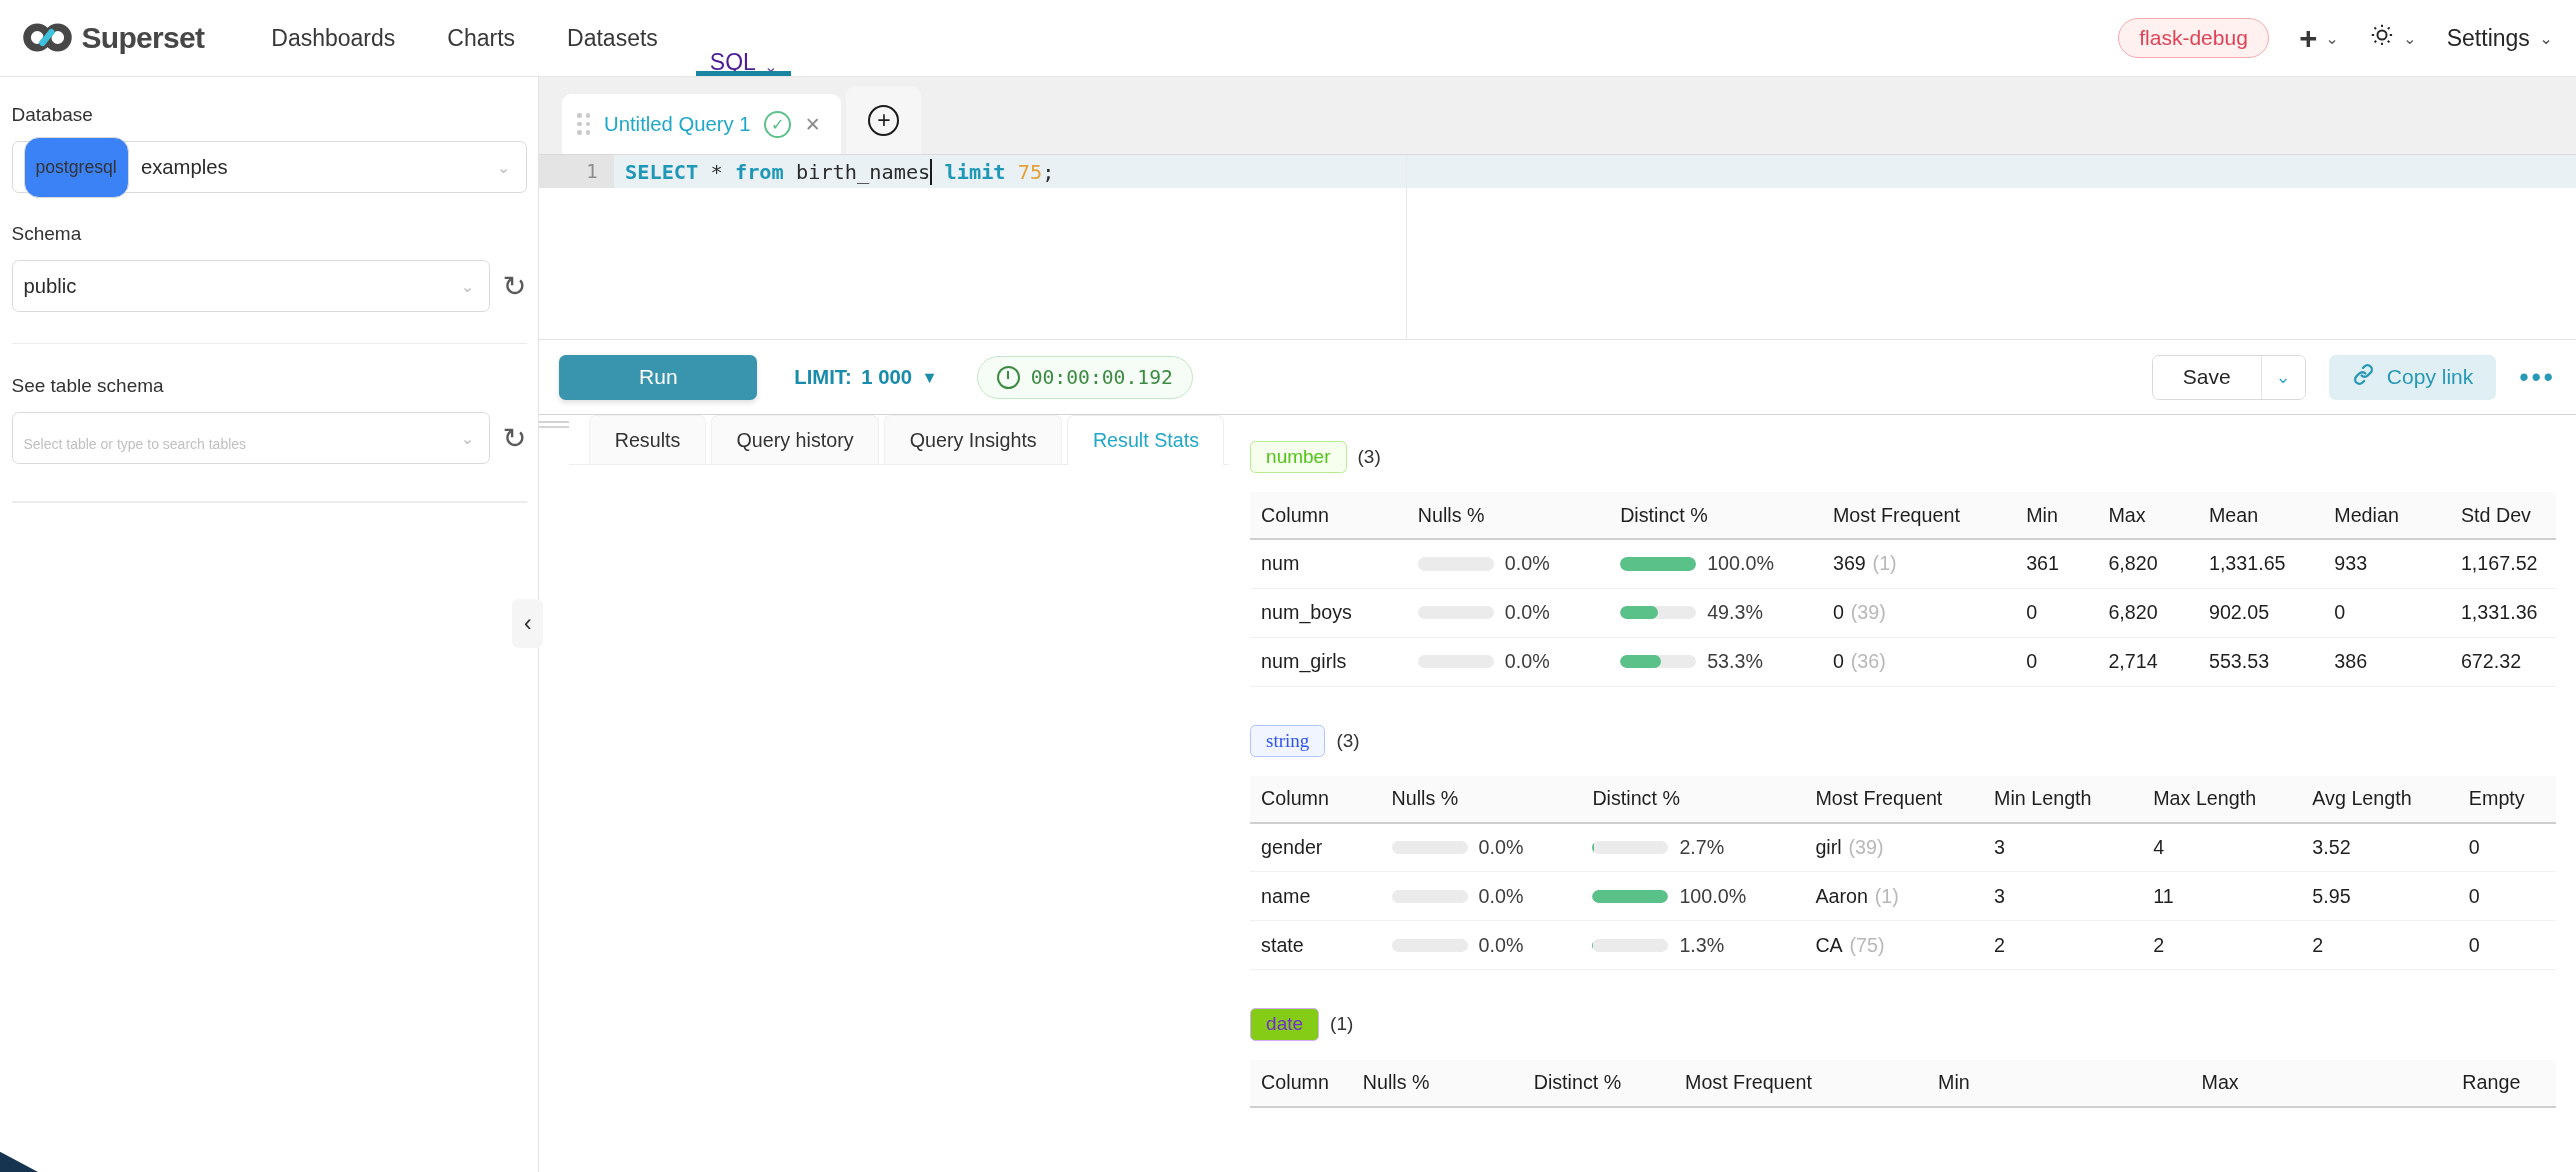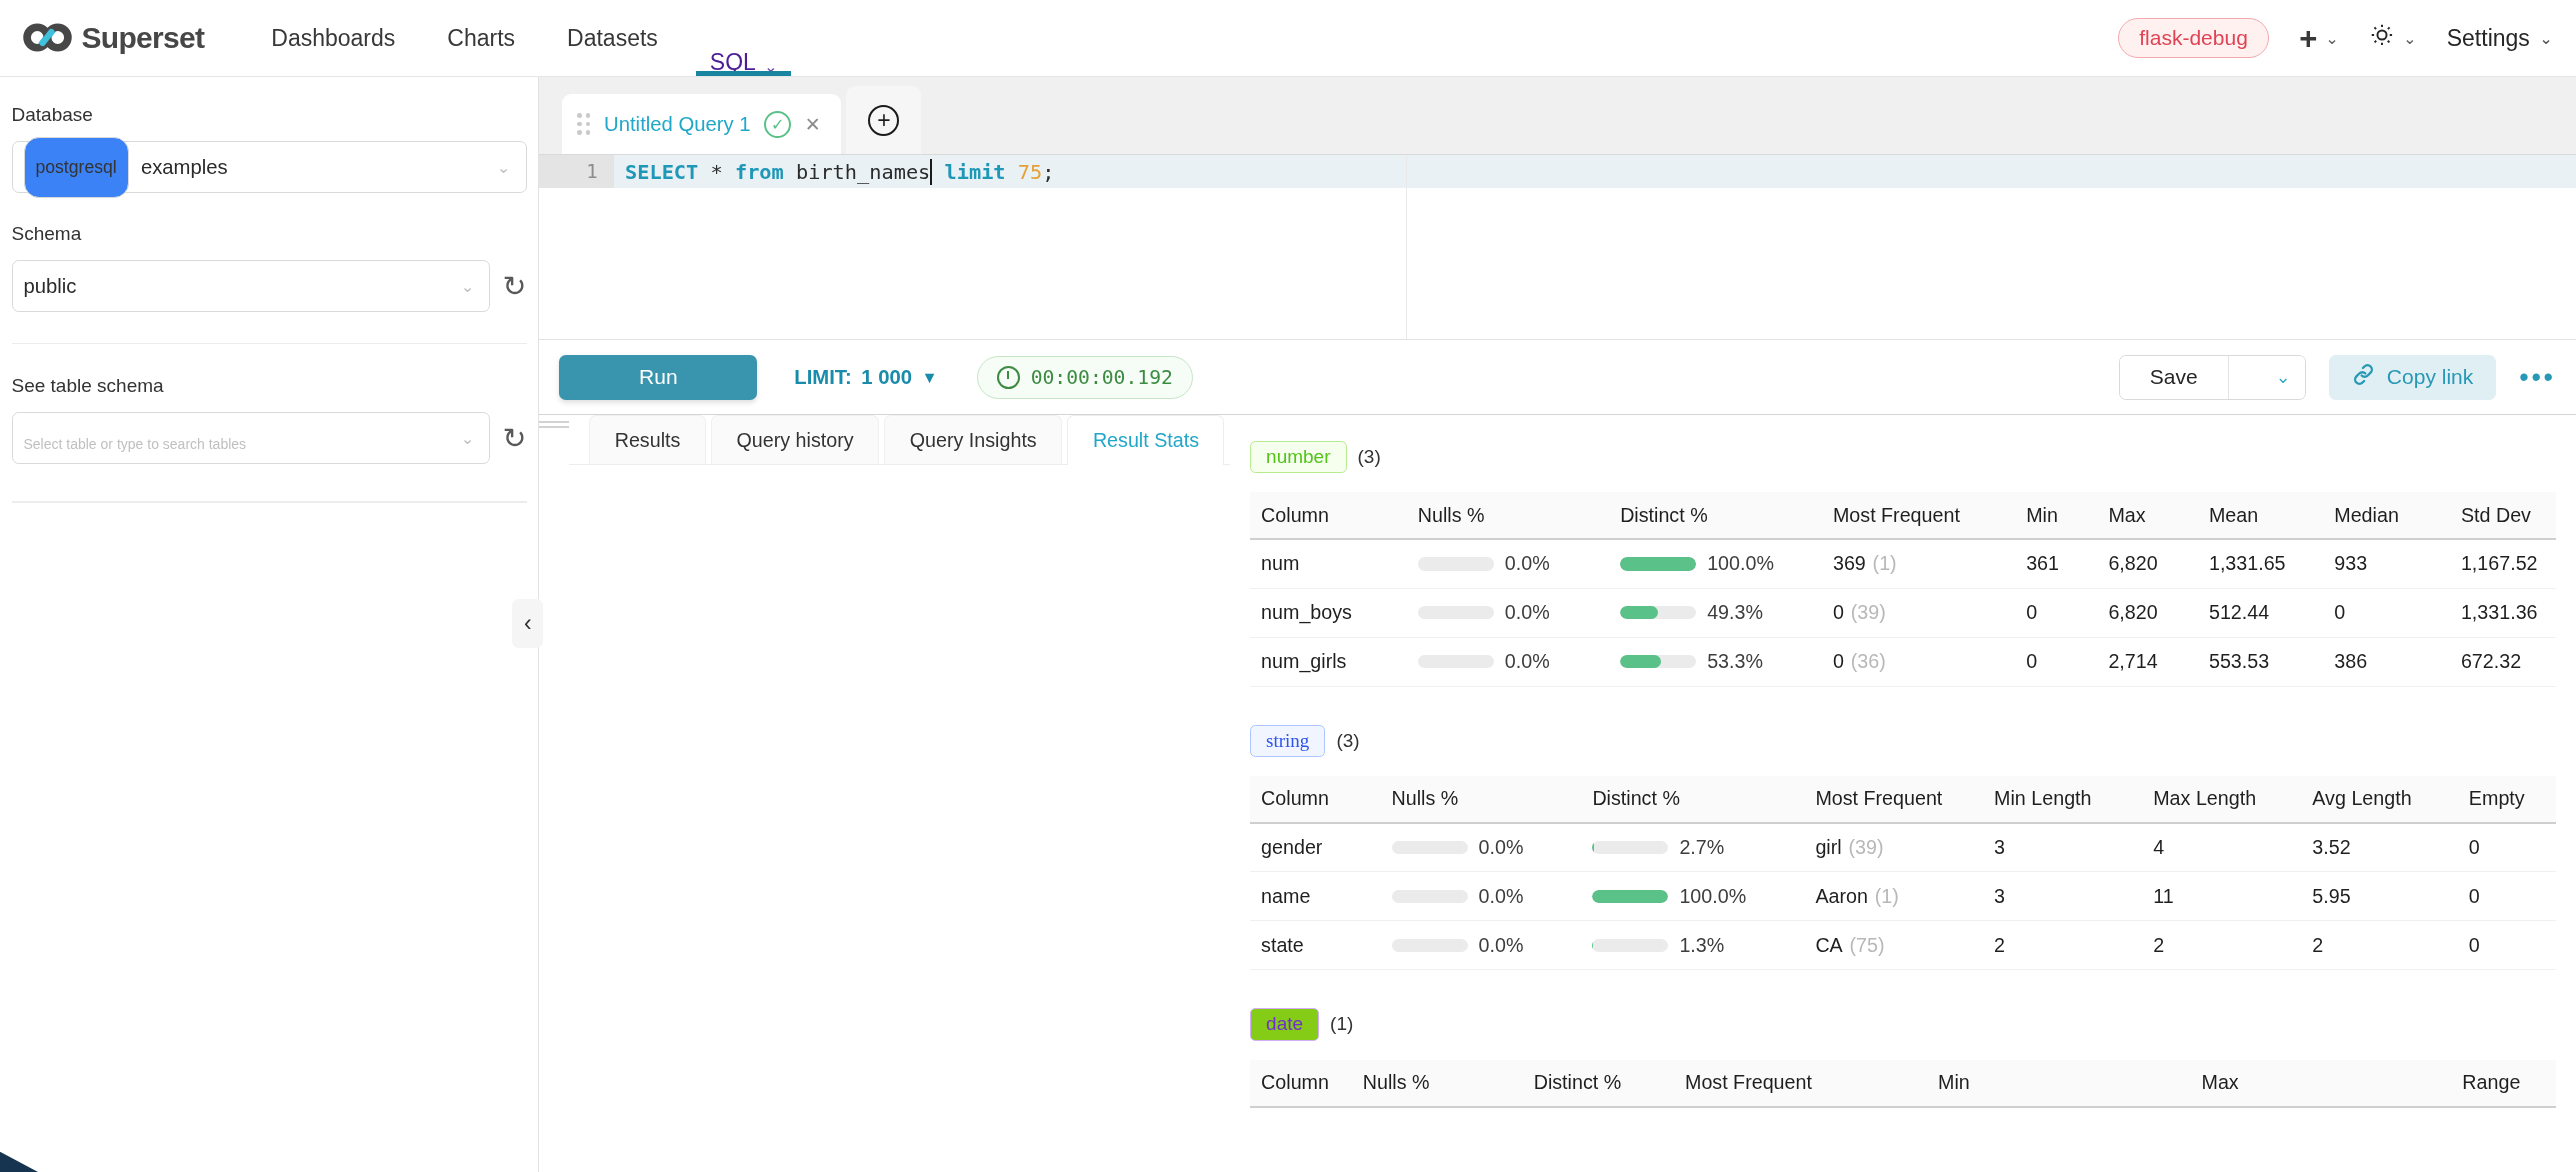--- a/index.html
+++ b/index.html
@@ -85,21 +85,21 @@
     border:none; border-radius:6.8px; cursor:pointer; box-shadow:0 2.7px 5.4px rgba(0,0,0,.12); }
   .limit-group { display:flex; align-items:center; gap:9.5px; margin-left:37px;
     color:#1a8cab; font-size:20.3px; font-weight:bold; cursor:pointer; }
   .limit-caret { font-size:16.3px; color:#1a8cab; }
   .timer-pill { margin-left:39px; height:43px; display:flex; align-items:center; gap:11px;
     padding:0 19px; background:#f6fcf6; border:1.4px solid #c5e6c6; border-radius:22px;
     font-family:"DejaVu Sans Mono", monospace; font-size:19.7px; color:#3d8b43; }
   .clock-ic { width:23px; height:23px; border:2px solid #3d8b43; border-radius:50%; position:relative; }
   .clock-ic::after { content:""; position:absolute; left:8.8px; top:3.4px; width:2px; height:8.1px; background:#3d8b43; }
   .toolbar-right { margin-left:auto; display:flex; align-items:center; gap:23px; }
-  .save-split { display:flex; height:45px; border:1.4px solid #d9d9d9; border-radius:6.8px; overflow:hidden; background:#fff;gap:33px; }
+  .save-split { display:flex; height:45px; border:1.4px solid #d9d9d9; border-radius:6.8px; overflow:hidden; background:#fff; }
   .save-main { padding:0 30px; display:flex; align-items:center; font-size:21px; color:#262626;
     border-right:1.4px solid #e3e3e3; cursor:pointer; background:#fff; }
   .save-caret { width:43px; display:flex; align-items:center; justify-content:center;
     color:#2ea7c9; font-size:17.6px; cursor:pointer; background:#fff; }
   .copylink-btn { height:45px; display:flex; align-items:center; gap:12.2px; padding:0 23px;
     background:#e0eff4; border:none; border-radius:6.8px; color:#2798b5; font-size:21px; cursor:pointer; }
   .more-dots { color:#2798b5; font-size:27px; letter-spacing:2.7px; cursor:pointer; }
 
   
   .results { flex:1; display:flex; flex-direction:row; min-height:0; background:#fff; }
@@ -363,21 +363,21 @@
                     <div class="pct-cell">
                       <div class="bar">
                         <div class="fill" style="width: 49.3%;"></div>
                       </div>
                       <span class="pct-txt">49.3%</span>
                     </div>
                   </td>
                   <td><span>0</span><span class="mf-count">(39)</span></td>
                   <td>0</td>
                   <td>6,820</td>
-                  <td>512.44</td>
+                  <td>902.05</td>
                   <td>0</td>
                   <td>1,331.36</td>
                 </tr>
                 <tr>
                   <td>num_girls</td>
                   <td>
                     <div class="pct-cell">
                       <div class="bar"></div>
                       <span class="pct-txt">0.0%</span>
                     </div>

